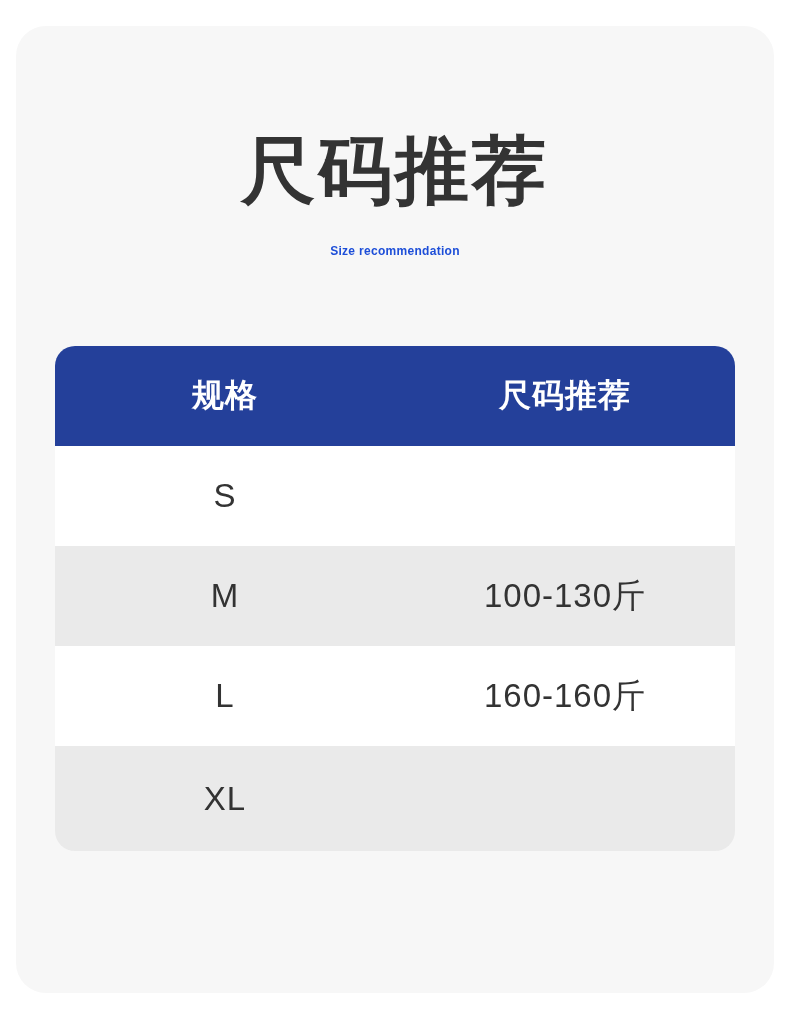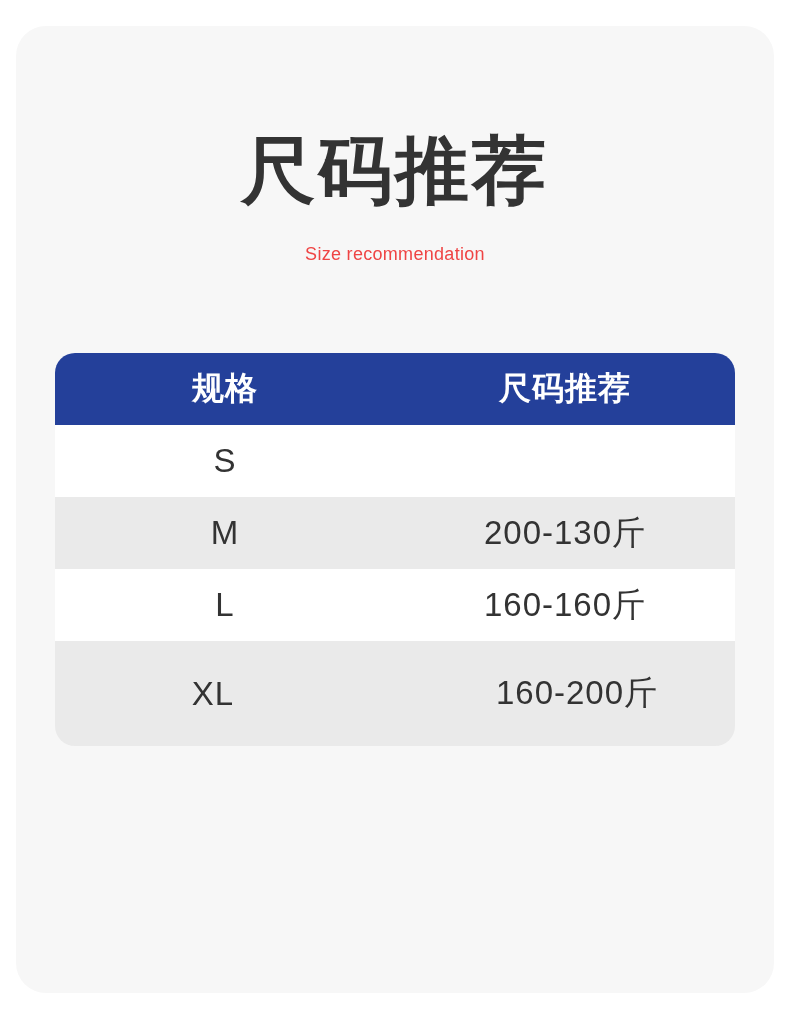--- a/index.html
+++ b/index.html
@@ -24,33 +24,33 @@
     text-align: center;
     font-size: 74px;
     font-weight: 800;
     color: #333333;
     letter-spacing: 3px;
     line-height: 1;
   }
   .subtitle {
     margin-top: 36px;
     text-align: center;
-    font-size: 18px;
-    font-weight: 400;
-    color: #ef4444;
+    font-size: 12px;
+    font-weight: 700;
+    color: #1d4ed8;
     letter-spacing: 0.3px;
   }
   .size-table {
     margin: 88px 39px 0 39px;
     border-radius: 20px;
     overflow: hidden;
   }
   .trow {
     display: flex;
-    height: 72px;
+    height: 100px;
     align-items: stretch;
     background: #ffffff;
   }
   .trow.header {
     background: #24409a;
     color: #ffffff;
     font-weight: 700;
   }
   .trow.alt {
     background: #eaeaea;
@@ -93,29 +93,28 @@
       <div class="cell c1">规格</div>
       <div class="cell c2">尺码推荐</div>
     </div>
 
     <div class="trow">
       <div class="cell c1">S</div>
     </div>
 
     <div class="trow alt">
       <div class="cell c1">M</div>
-      <div class="cell c2">200-130斤</div>
+      <div class="cell c2">100-130斤</div>
     </div>
 
     <div class="trow">
       <div class="cell c1">L</div>
       <div class="cell c2">160-160斤</div>
     </div>
 
     <div class="trow alt last">
       <div class="cell c1">XL</div>
-      <div class="cell c2">160-200斤</div>
     </div>
 
   </div>
 
 
 </div>
 
 </body></html>

